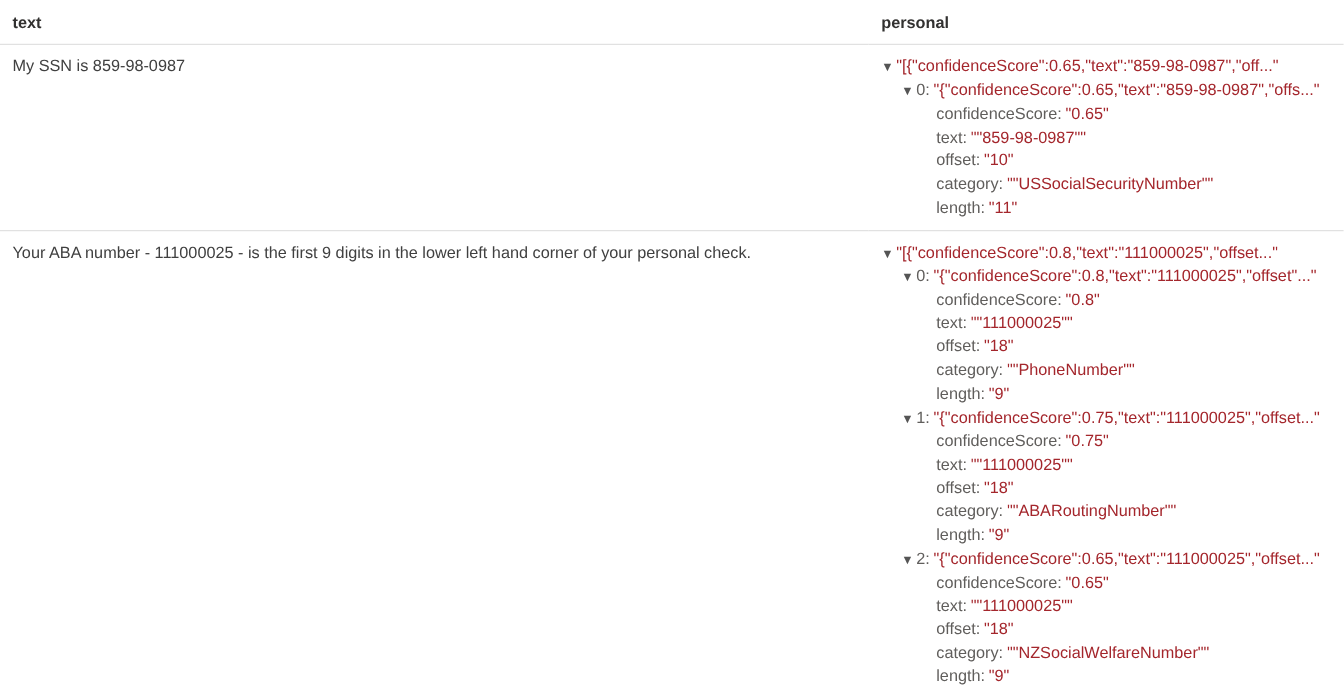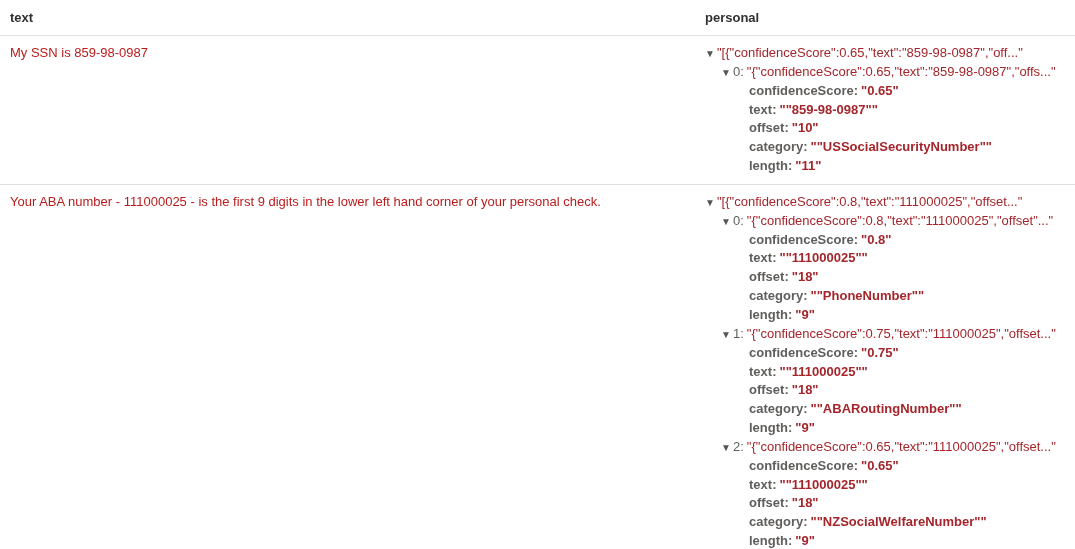--- a/index.html
+++ b/index.html
@@ -41,22 +41,22 @@
     width: 12px;
     flex: 0 0 12px;
     font-size: 10px;
     line-height: 1.45;
     user-select: none;
   }
   .tree .key { color: #605e5c; }
   .tree .colon { color: #605e5c; padding: 0 3px 0 0; }
   .tree .val { color: #a4262c; overflow: hidden; text-overflow: ellipsis; }
   .tree .val-root { color: #a4262c; overflow: hidden; text-overflow: ellipsis; }
-  .tree .leaf { padding-left: 12px; display: flex; align-items: center; overflow: hidden; font-weight: bold; }
-  .text-cell { color: #b91c1c; }
+  .tree .leaf { padding-left: 12px; display: flex; align-items: center; overflow: hidden; }
+  .text-cell { color: #404040; }
 </style>
 </head>
 <body>
 
 <table class="table">
   <colgroup>
     <col class="col-text">
     <col class="col-entities">
   </colgroup>
   <thead>

